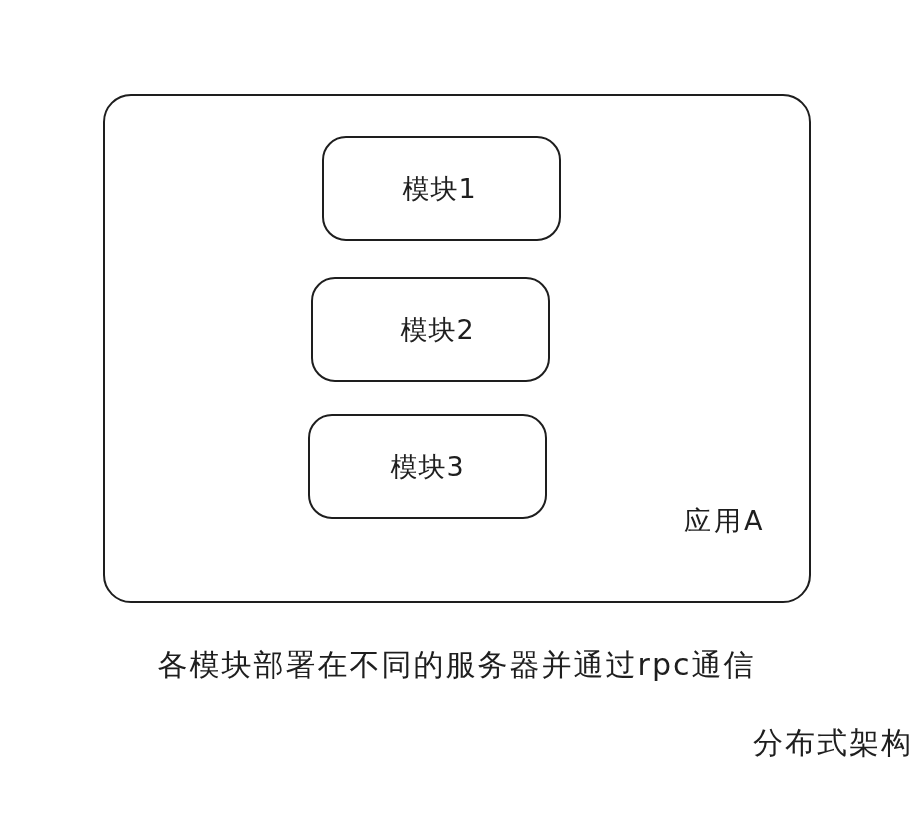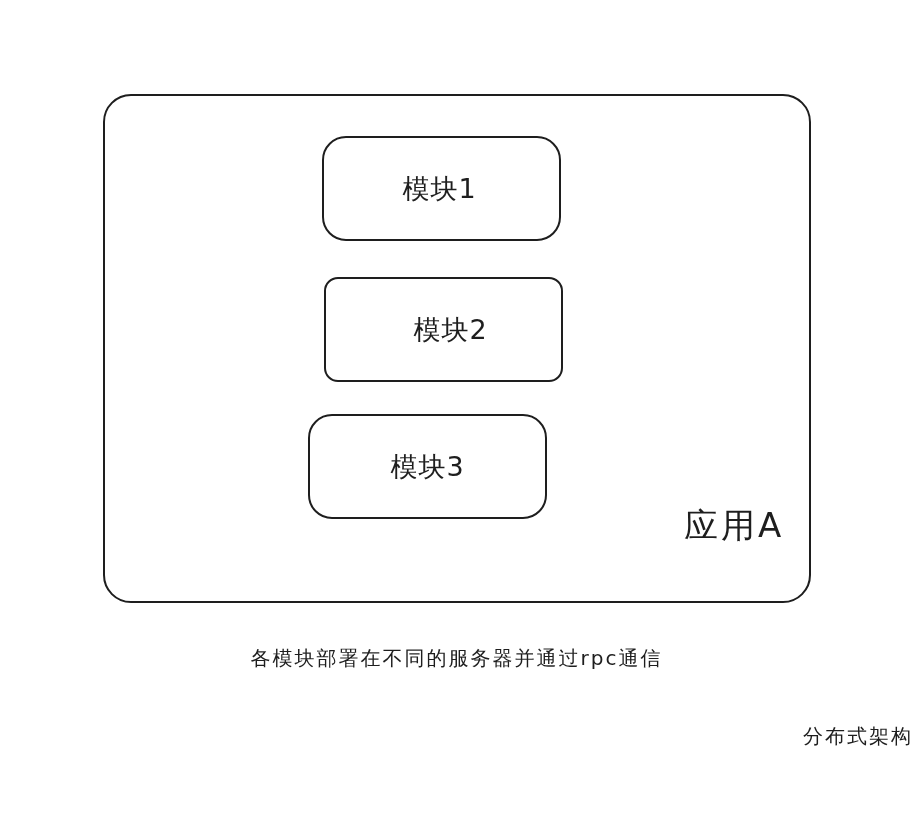--- a/index.html
+++ b/index.html
@@ -33,42 +33,42 @@
       border-radius: 24px;
       display: flex;
       align-items: center;
       justify-content: center;
       font-size: 27px;
       letter-spacing: 1px;
       background: #ffffff;
       cursor: pointer;
     }
     .module-1 { left: 322px; top: 136px; }
-    .module-2 { left: 324px; top: 277px; border-radius: 14px; }
+    .module-2 { left: 311px; top: 277px; }
     .module-3 { left: 308px; top: 414px; }
     .module-label {
       display: inline-block;
     }
     .module-1 .module-label { transform: translateX(-2px); }
     .module-2 .module-label { transform: translateX(7px); }
     .module-3 .module-label { transform: translateX(0px); }
 
     .app-label {
       position: absolute;
       left: 684px;
       top: 503px;
-      font-size: 34px;
+      font-size: 27px;
       letter-spacing: 3px;
     }
     .caption {
       position: absolute;
       left: 0;
       width: 913px;
       text-align: center;
-      font-size: 20px;
+      font-size: 30px;
       letter-spacing: 2px;
     }
     .caption-1 { top: 645px; }
     .caption-2 { top: 723px; text-align: right; }
   </style>
 </head>
 <body>
 
 <div class="app-box"></div>
 

